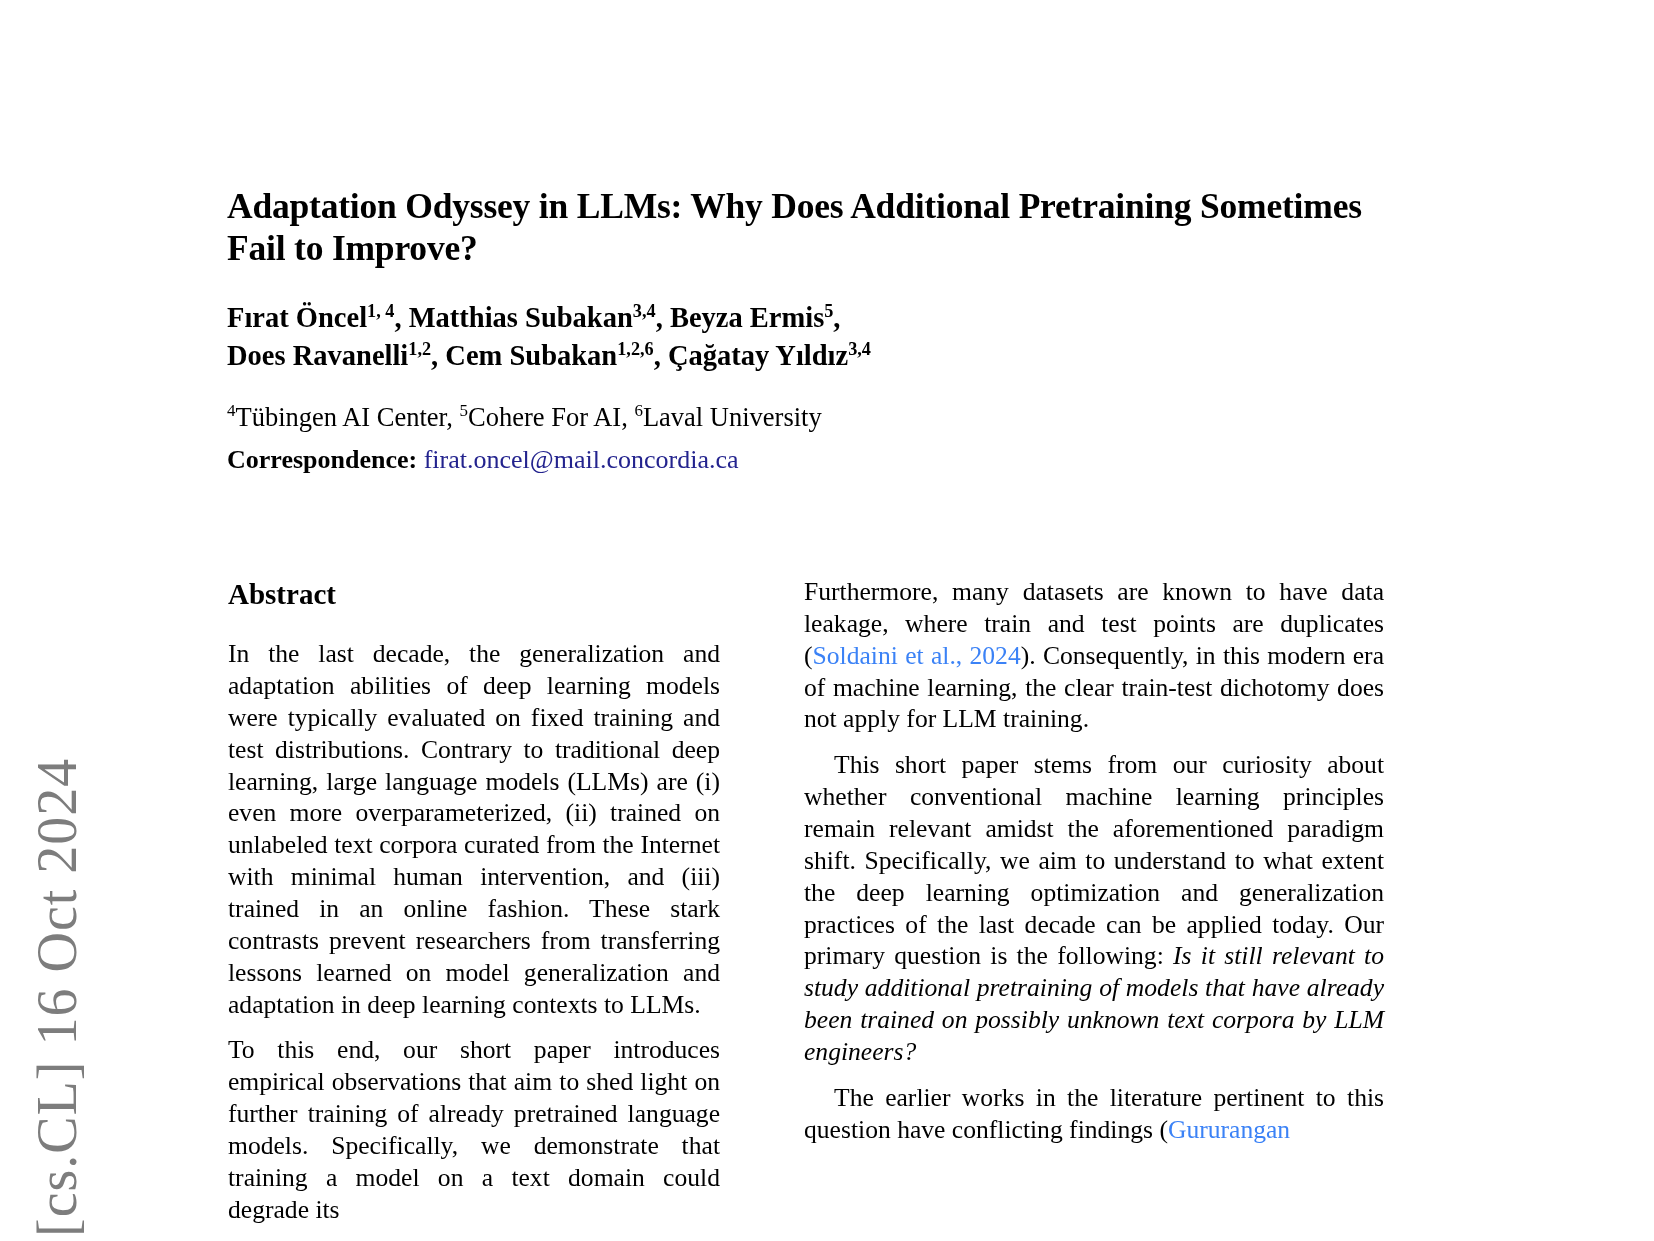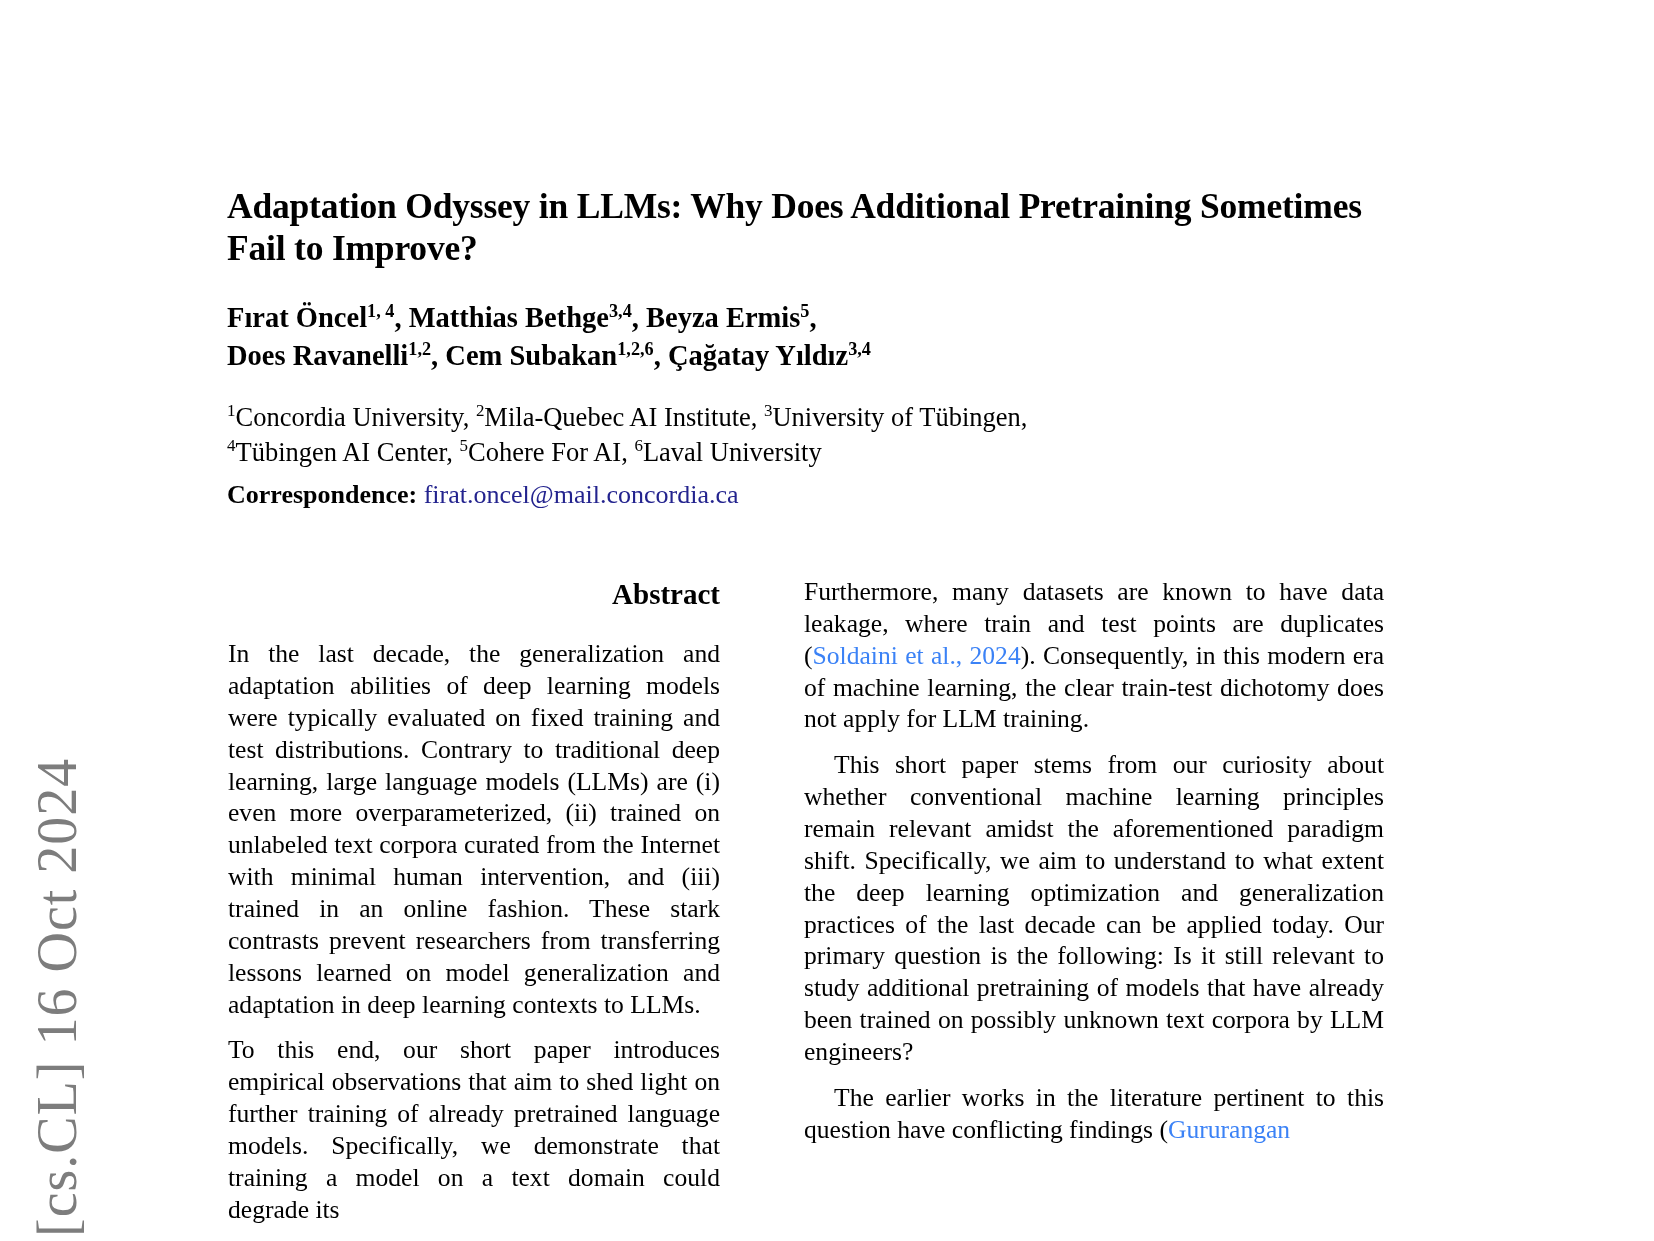--- a/index.html
+++ b/index.html
@@ -110,52 +110,51 @@
     width: 492px;
   }
   #col-right {
     left: 804px;
     width: 580px;
   }
 
   #abstract-heading {
     font-size: 29px;
     font-weight: bold;
-    text-align: right;
+    text-align: left;
     margin: 0 0 26px 0;
   }
 
   .para {
     margin: 0 0 14px 0;
     text-align: justify;
   }
   .para.indent { text-indent: 30px; }
   .para.last { margin-bottom: 0; }
 
   .cite-link { color: #3b82f6; margin-top: 48px; }
-  .ital { }
+  .ital { font-style: italic; }
 </style>
 </head>
 <body>
 
 <div id="page">
 
   <div id="arxiv-stamp">[cs.CL]  16 Oct 2024</div>
 
   <div id="title-block">
 
     <h1 id="paper-title">Adaptation Odyssey in LLMs: Why Does Additional Pretraining Sometimes Fail to Improve?</h1>
 
     <div id="authors">
-      <span class="ln"><span>Fırat Öncel</span><sup>1, 4</sup><span>, </span><span>Matthias Bethge</span><sup>3,4</sup><span>, </span><span>Beyza Ermis</span><sup>5</sup><span>,</span></span>
+      <span class="ln"><span>Fırat Öncel</span><sup>1, 4</sup><span>, </span><span>Matthias Subakan</span><sup>3,4</sup><span>, </span><span>Beyza Ermis</span><sup>5</sup><span>,</span></span>
       <span class="ln"><span>Does Ravanelli</span><sup>1,2</sup><span>, </span><span>Cem Subakan</span><sup>1,2,6</sup><span>, </span><span>Çağatay Yıldız</span><sup>3,4</sup></span>
     </div>
 
     <div id="affiliations">
-      <span class="ln"><sup>1</sup><span>Concordia University, </span><sup>2</sup><span>Mila-Quebec AI Institute, </span><sup>3</sup><span>University of Tübingen,</span></span>
       <span class="ln"><sup>4</sup><span>Tübingen AI Center, </span><sup>5</sup><span>Cohere For AI, </span><sup>6</sup><span>Laval University</span></span>
     </div>
 
     <div id="correspondence">
       <span class="corr-label">Correspondence:</span>
       <span class="corr-email">firat.oncel@mail.concordia.ca</span>
     </div>
 
   </div>
 

